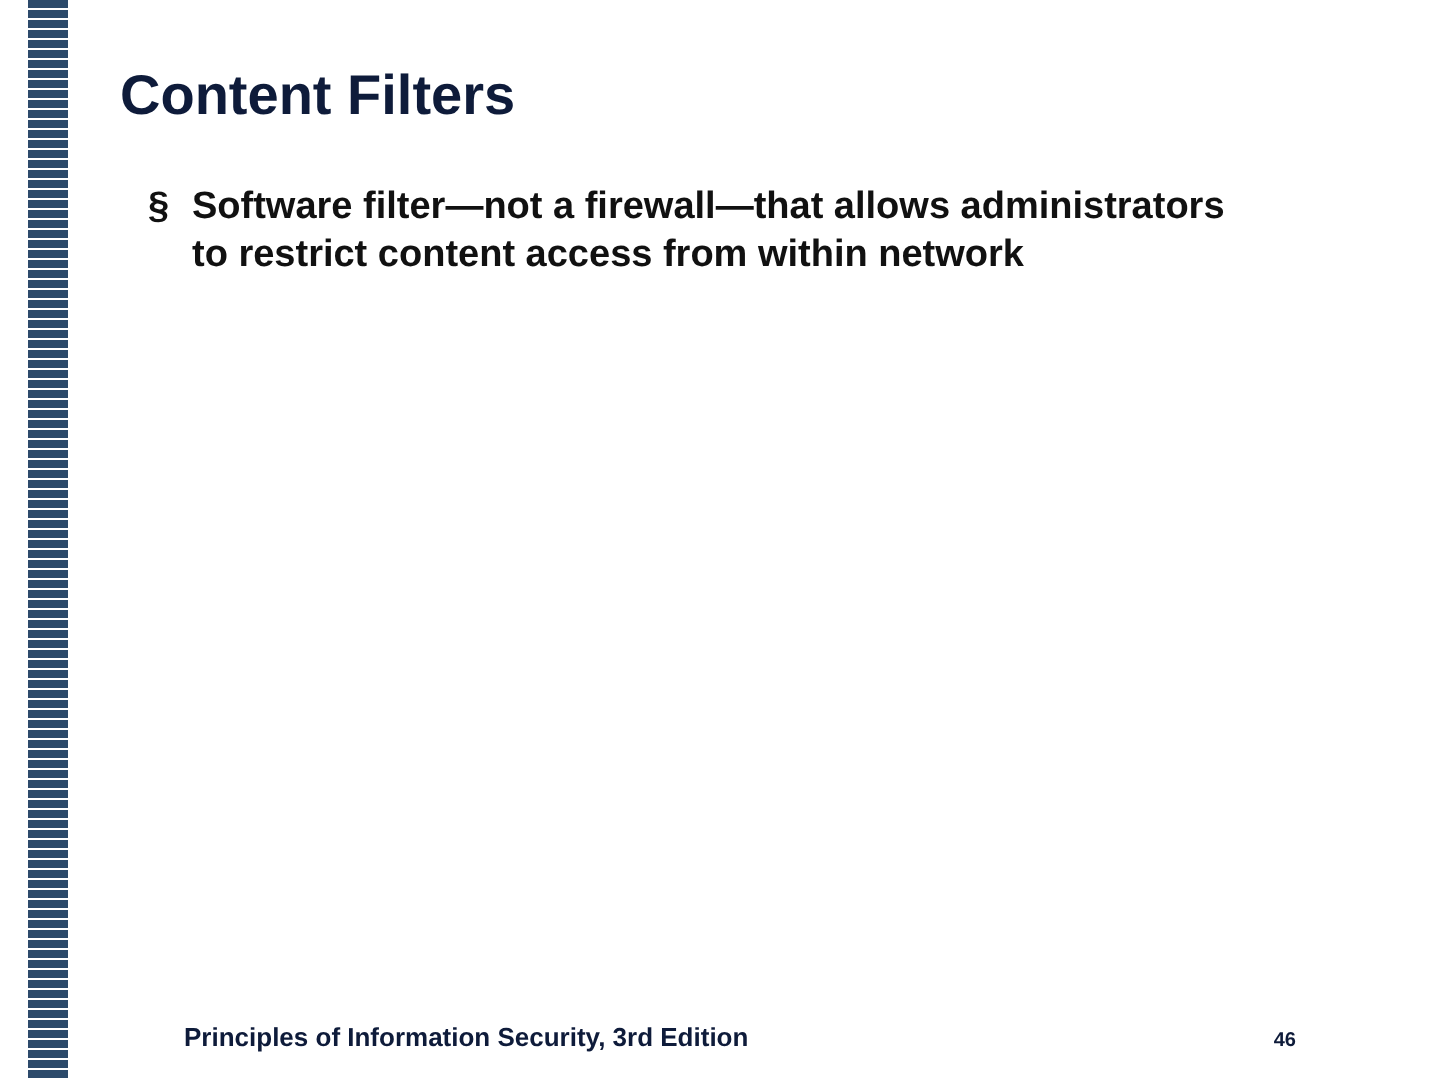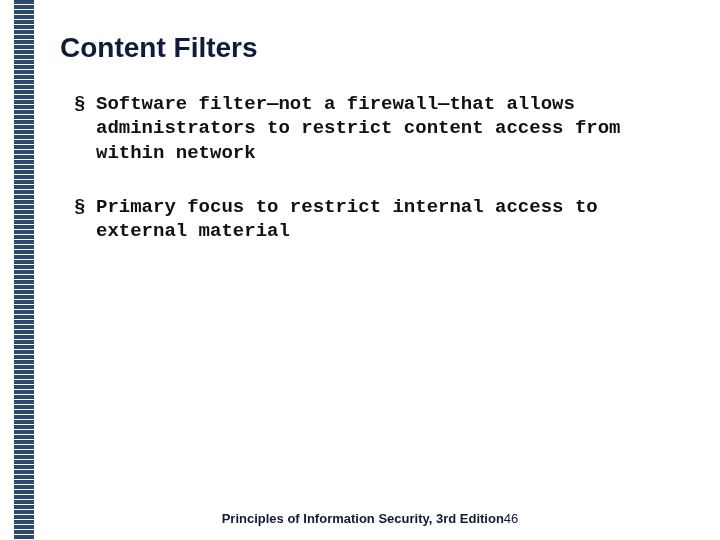--- a/index.html
+++ b/index.html
@@ -46,63 +46,61 @@
     padding-left: 14px;
   }
   ul.bullets li {
     position: relative;
     padding-left: 22px;
     font-size: 19px;
     font-weight: bold;
     color: #111;
     line-height: 1.28;
     margin-bottom: 30px;
-    font-family: Liberation Mono, monospace;
   }
   ul.bullets li::before {
     content: "§";
     position: absolute;
     left: 0;
     top: 0;
     font-size: 19px;
     font-weight: bold;
     color: #111;
   }
   .footer {
     position: absolute;
     left: 60px;
     right: 20px;
     bottom: 14px;
     display: flex;
-    justify-content: center;
+    justify-content: space-between;
     align-items: baseline;
     padding-left: 32px;
   }
   .footer-text {
     font-size: 13px;
     font-weight: bold;
     color: #0e1b3a;
   }
   .page-num {
-    font-size: 13px;
-    font-weight: normal;
+    font-size: 10px;
+    font-weight: bold;
     color: #0e1b3a;
   }
 </style>
 </head>
 <body>
 
 <div class="border-top"></div>
 <div class="border-left"></div>
 
 <div class="slide">
   <h1 class="title">Content Filters</h1>
 
   <ul class="bullets">
     <li>Software filter—not a firewall—that allows administrators to restrict content access from within network</li>
-    <li>Primary focus to restrict internal access to external material</li>
   </ul>
 
   <div class="footer">
     <span class="footer-text">Principles of Information Security, 3rd Edition</span>
     <span class="page-num">46</span>
   </div>
 </div>
 
 </body></html>

